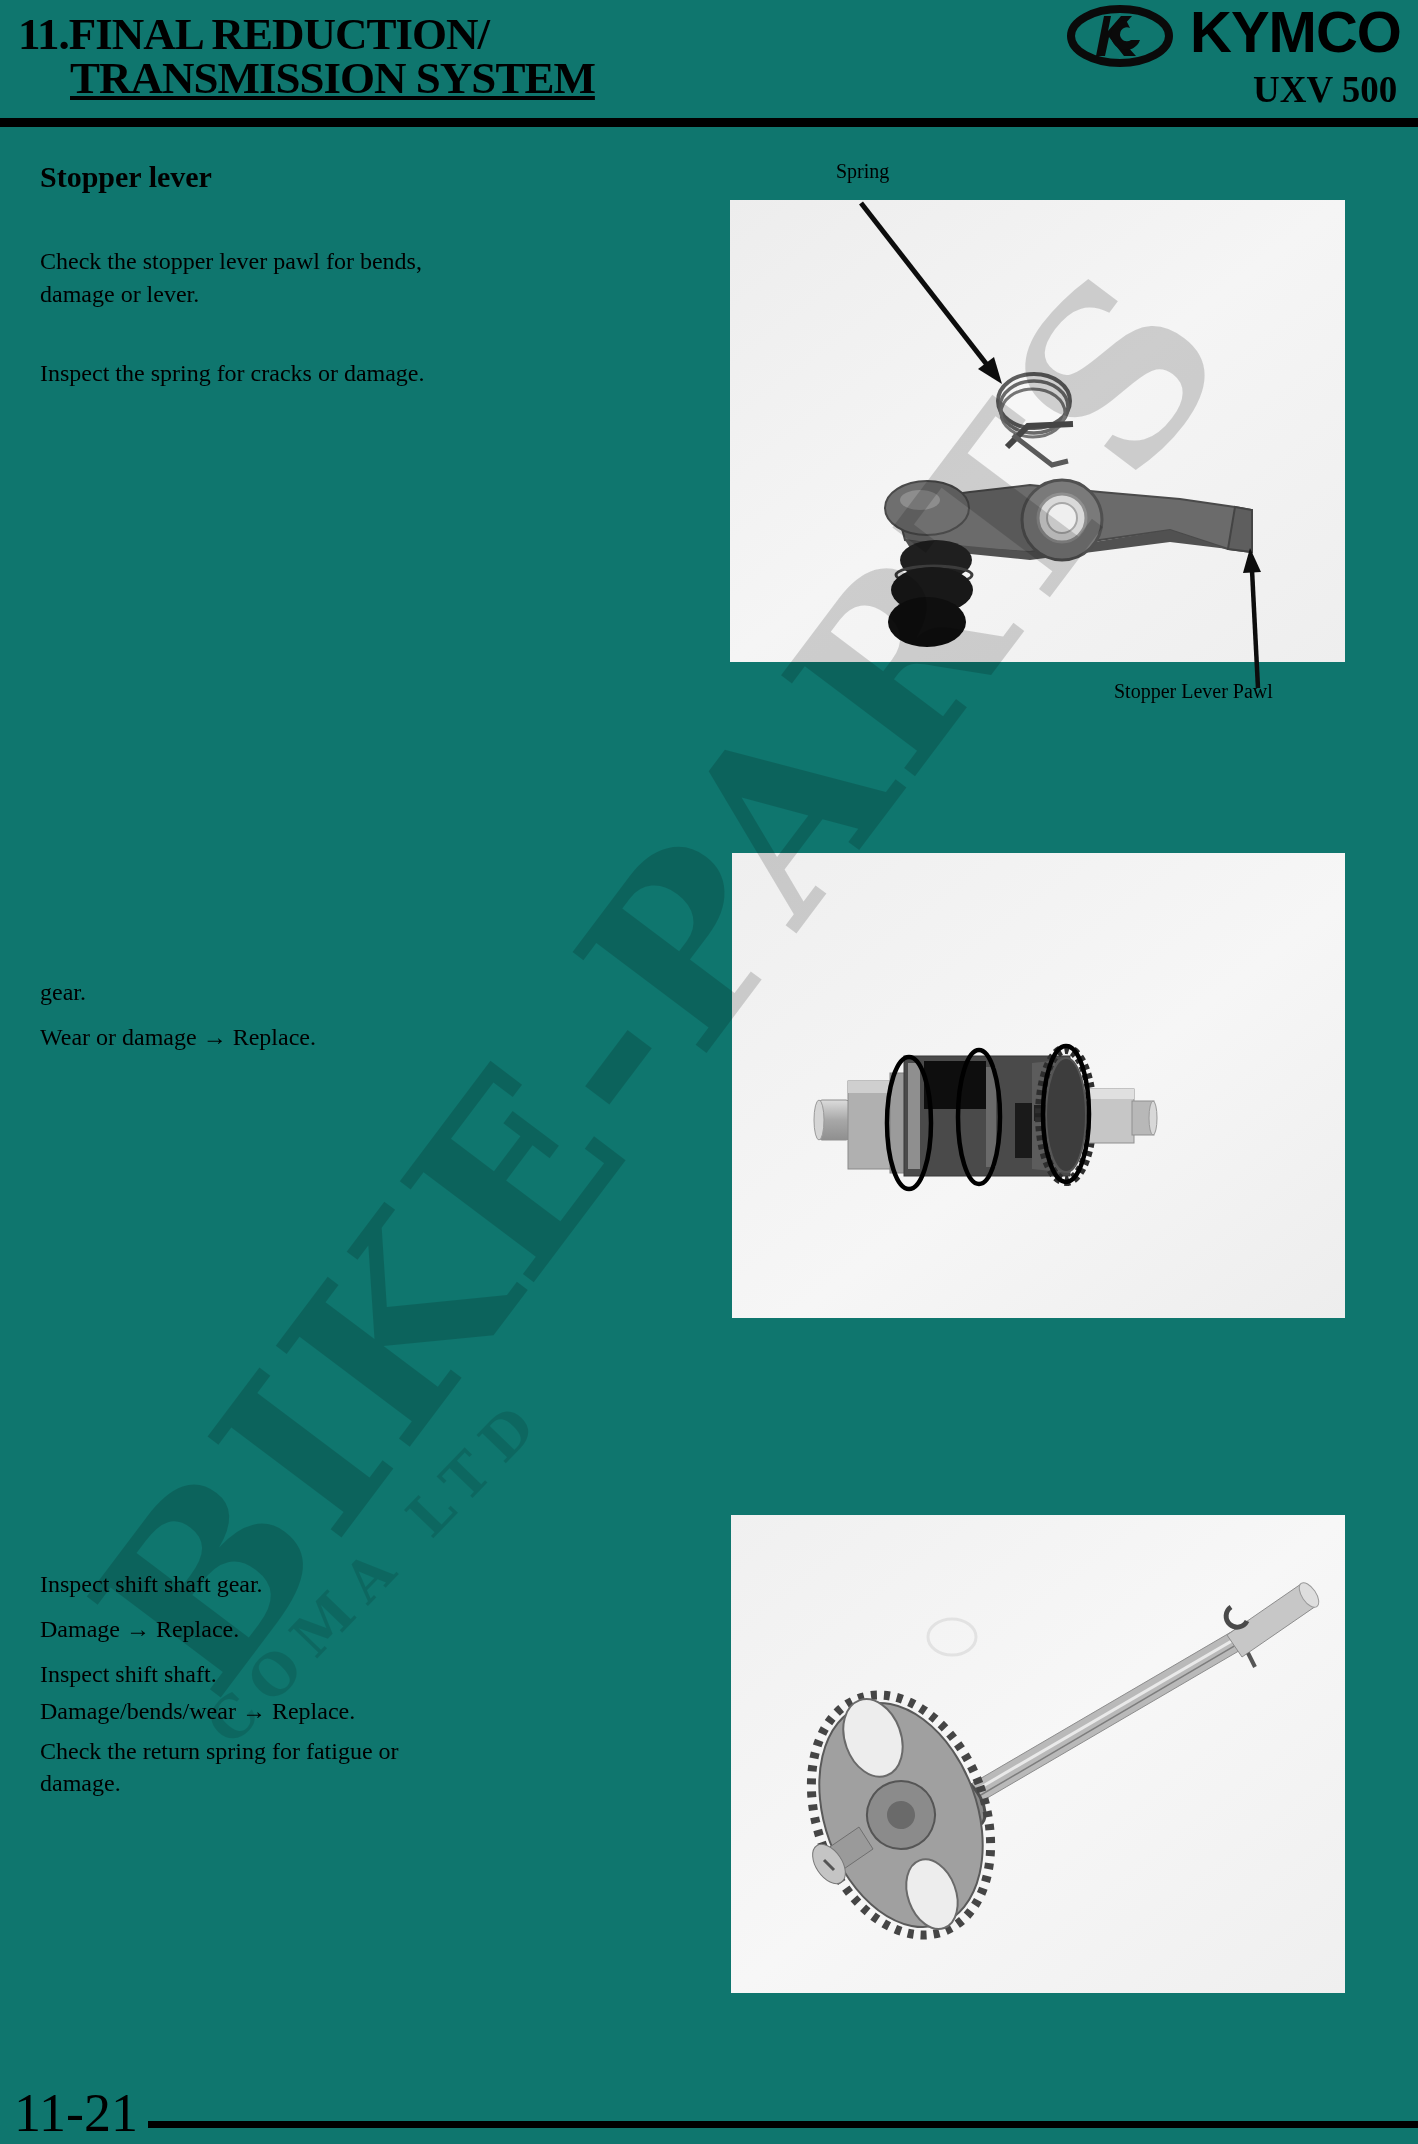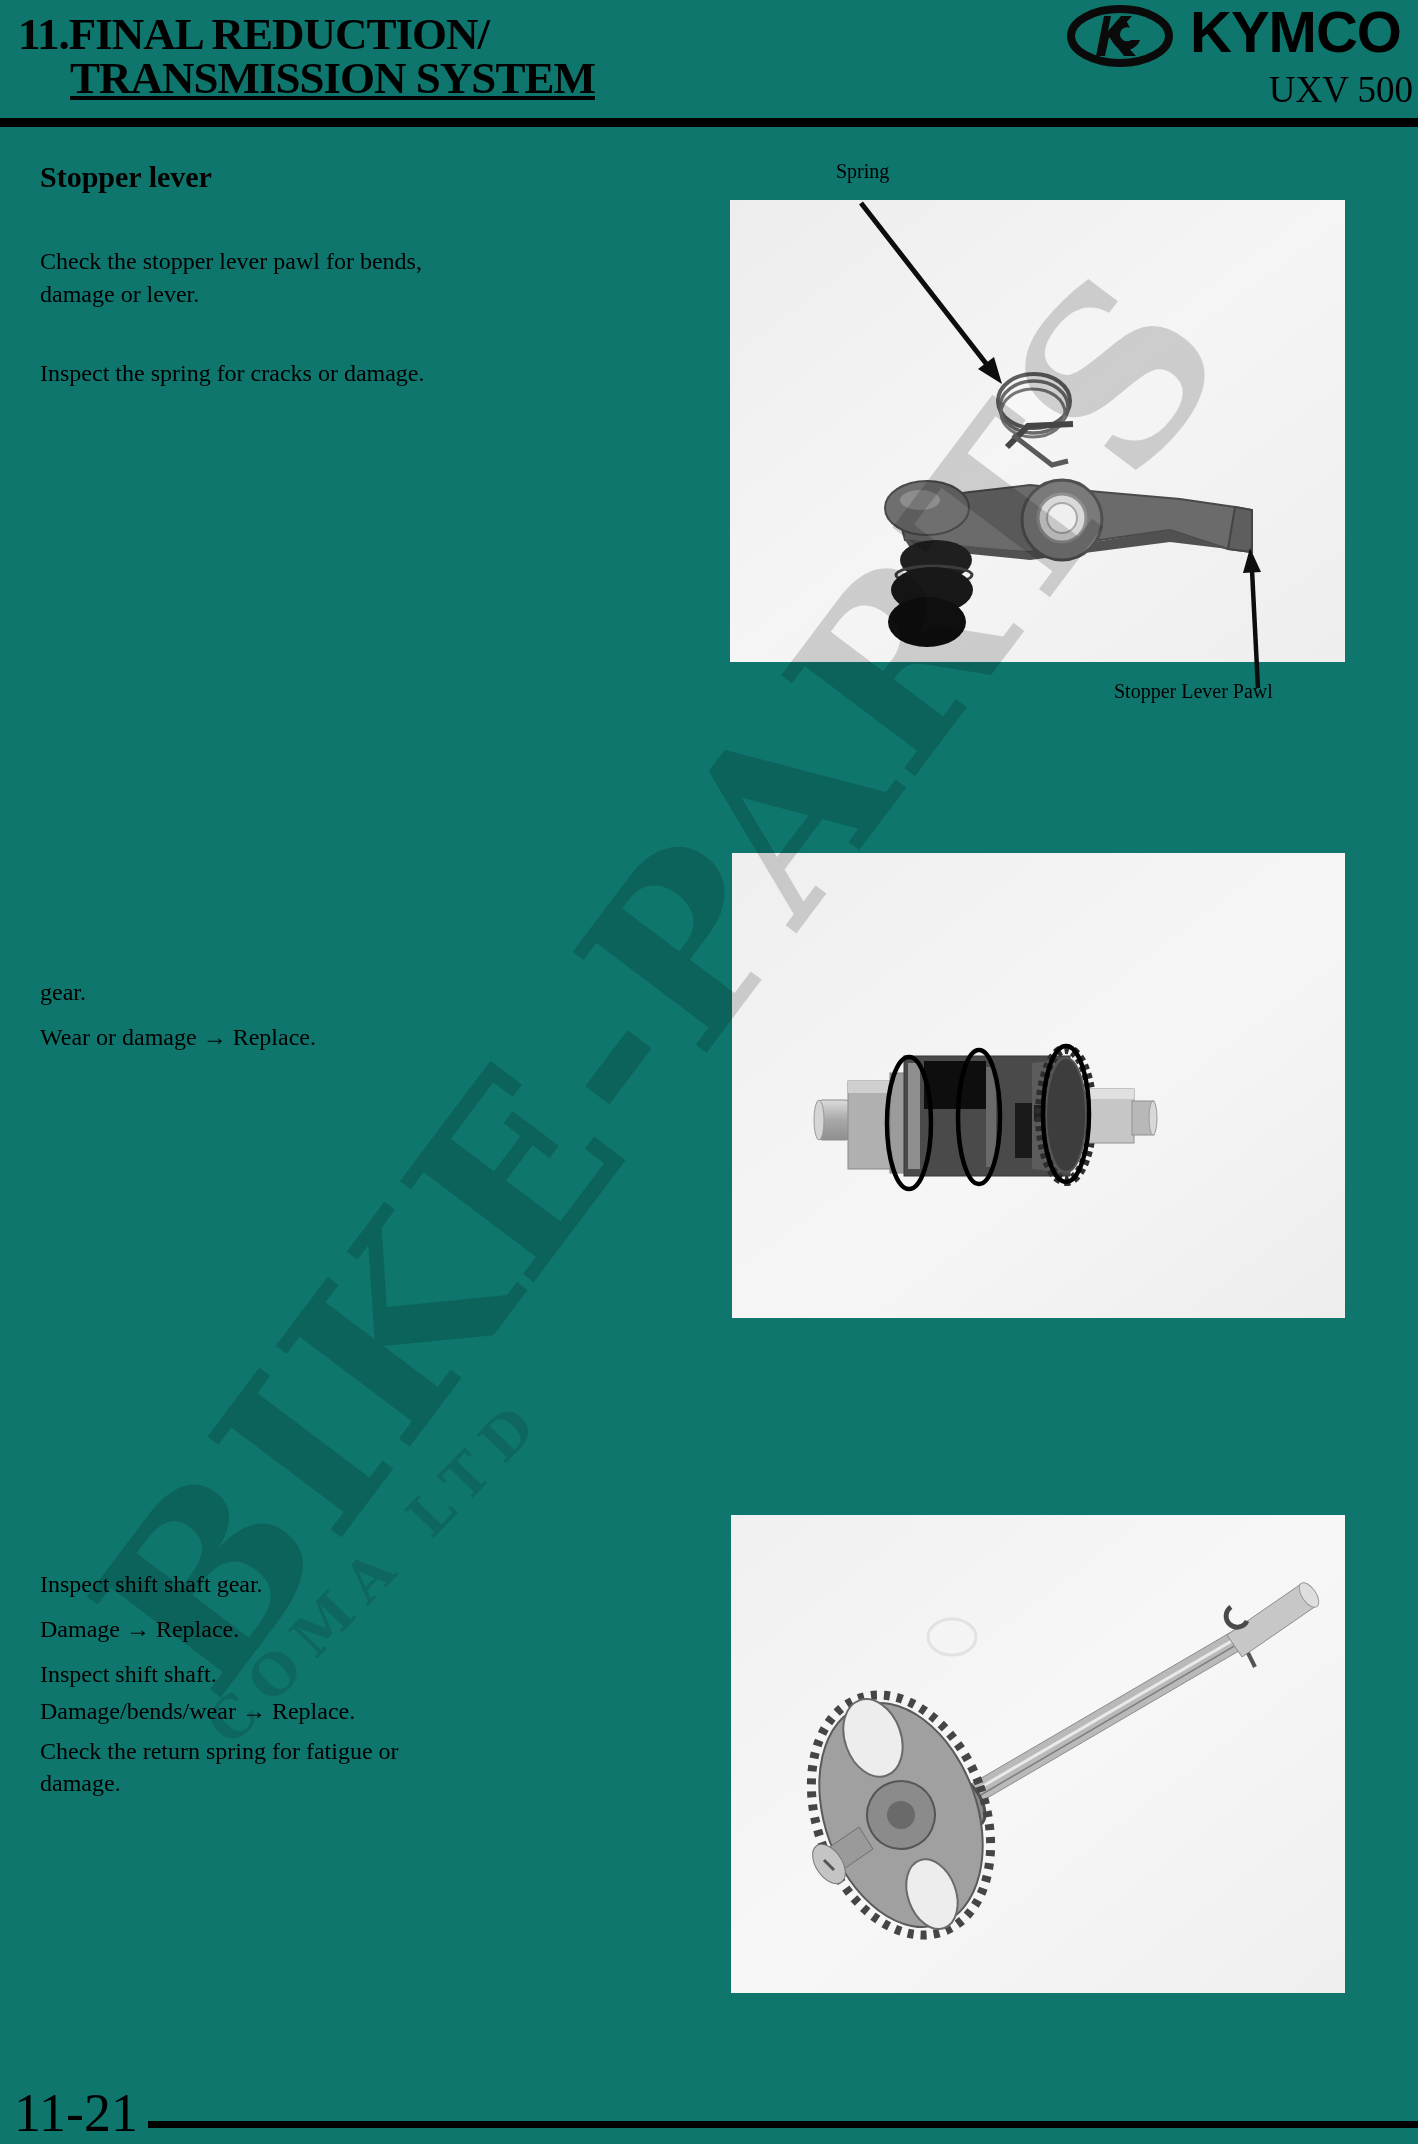--- a/index.html
+++ b/index.html
@@ -4,22 +4,22 @@
 <style>
   html,body{margin:0;padding:0;background:#888;}
   .page{position:relative;width:1418px;height:2144px;background:#0f766e;overflow:hidden;
         font-family:"Liberation Serif",serif;color:#000;}
   
   .title-line{position:absolute;font-weight:bold;font-size:45px;white-space:nowrap;letter-spacing:-1px;}
   #title1{left:18px;top:8px;}
   #title2{left:70px;top:52px;text-decoration:underline;}
   #brand{position:absolute;left:1190px;top:-2px;font-family:"Liberation Sans",sans-serif;
          font-weight:bold;font-size:58px;letter-spacing:-1px;white-space:nowrap;}
-  #model{position:absolute;left:1253px;top:68px;width:160px;text-align:right;
-         font-weight:normal;font-size:37px;white-space:nowrap;}
+  #model{position:absolute;left:1253px;top:68px;width:160px;text-align:left;
+         font-weight:bold;font-size:37px;white-space:nowrap;}
   #logo{position:absolute;left:1066px;top:4px;}
   .rule{position:absolute;background:#000;}
   #header-rule{left:0;top:118px;width:1418px;height:9px;}
   
   .line{position:absolute;left:40px;font-size:24px;white-space:nowrap;z-index:30;}
   .heading{font-weight:bold;font-size:30px;}
   .figlabel{position:absolute;font-size:20px;white-space:nowrap;z-index:30;}
   
   .photo{position:absolute;z-index:10;}
   

